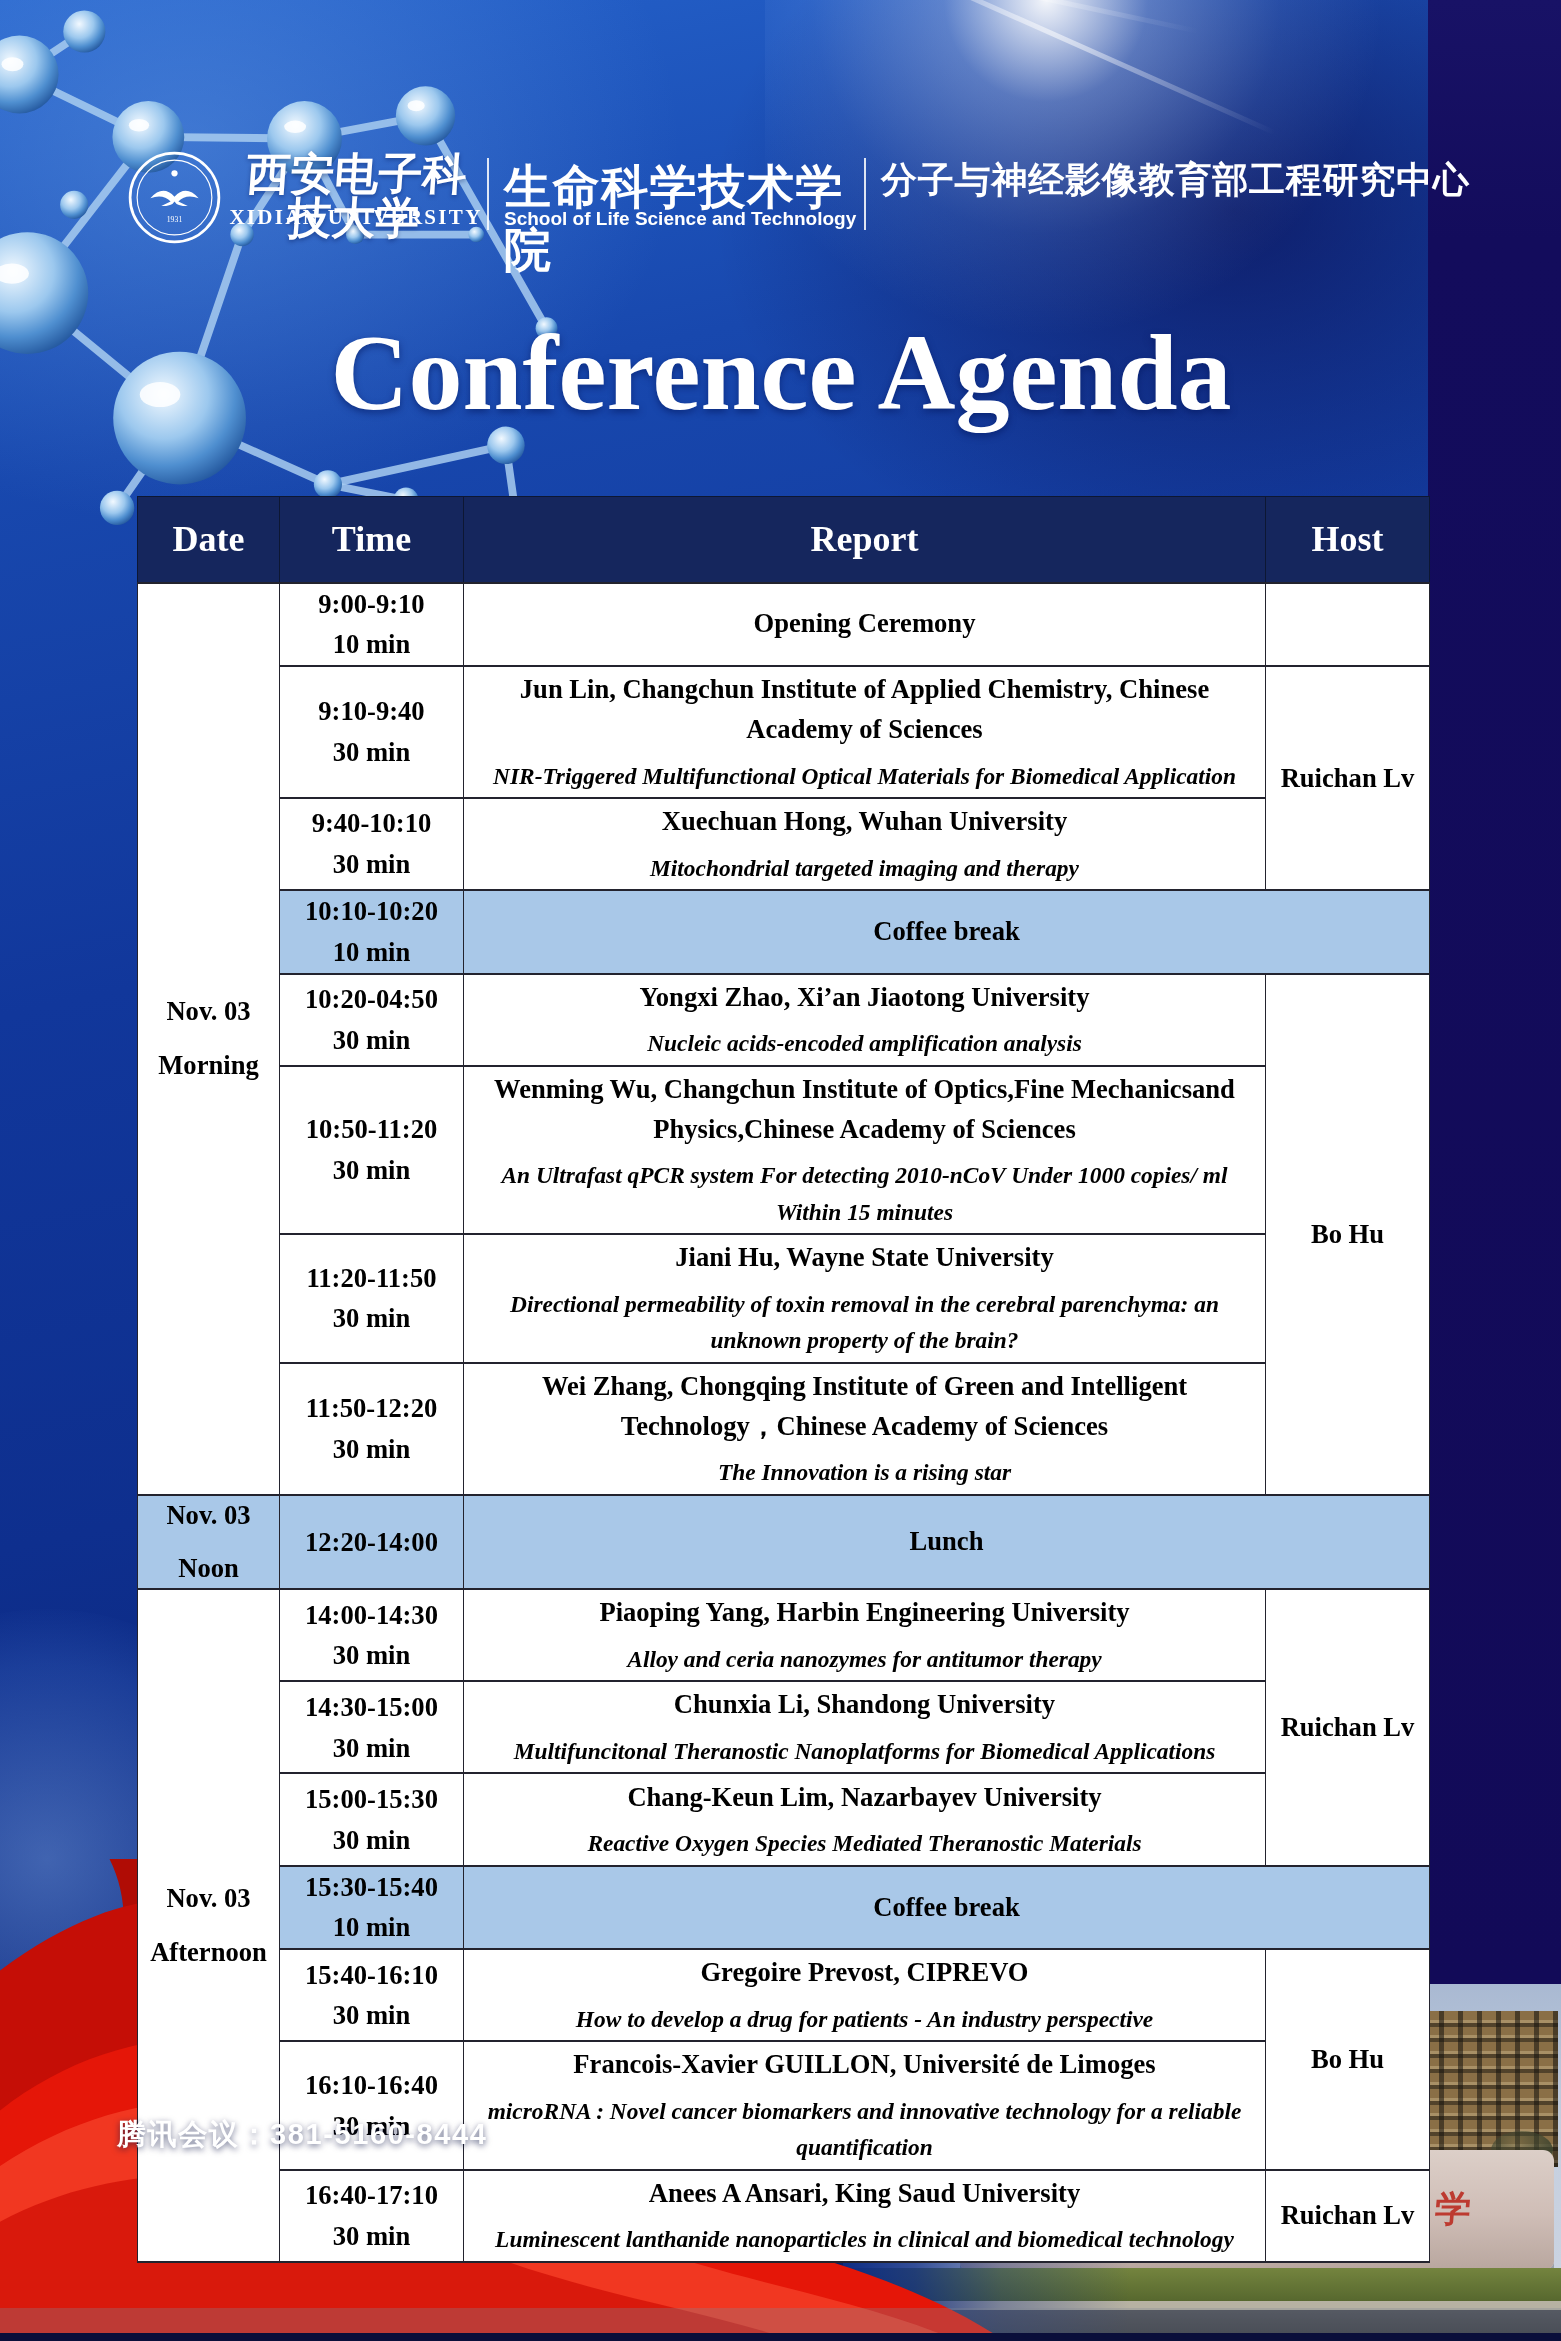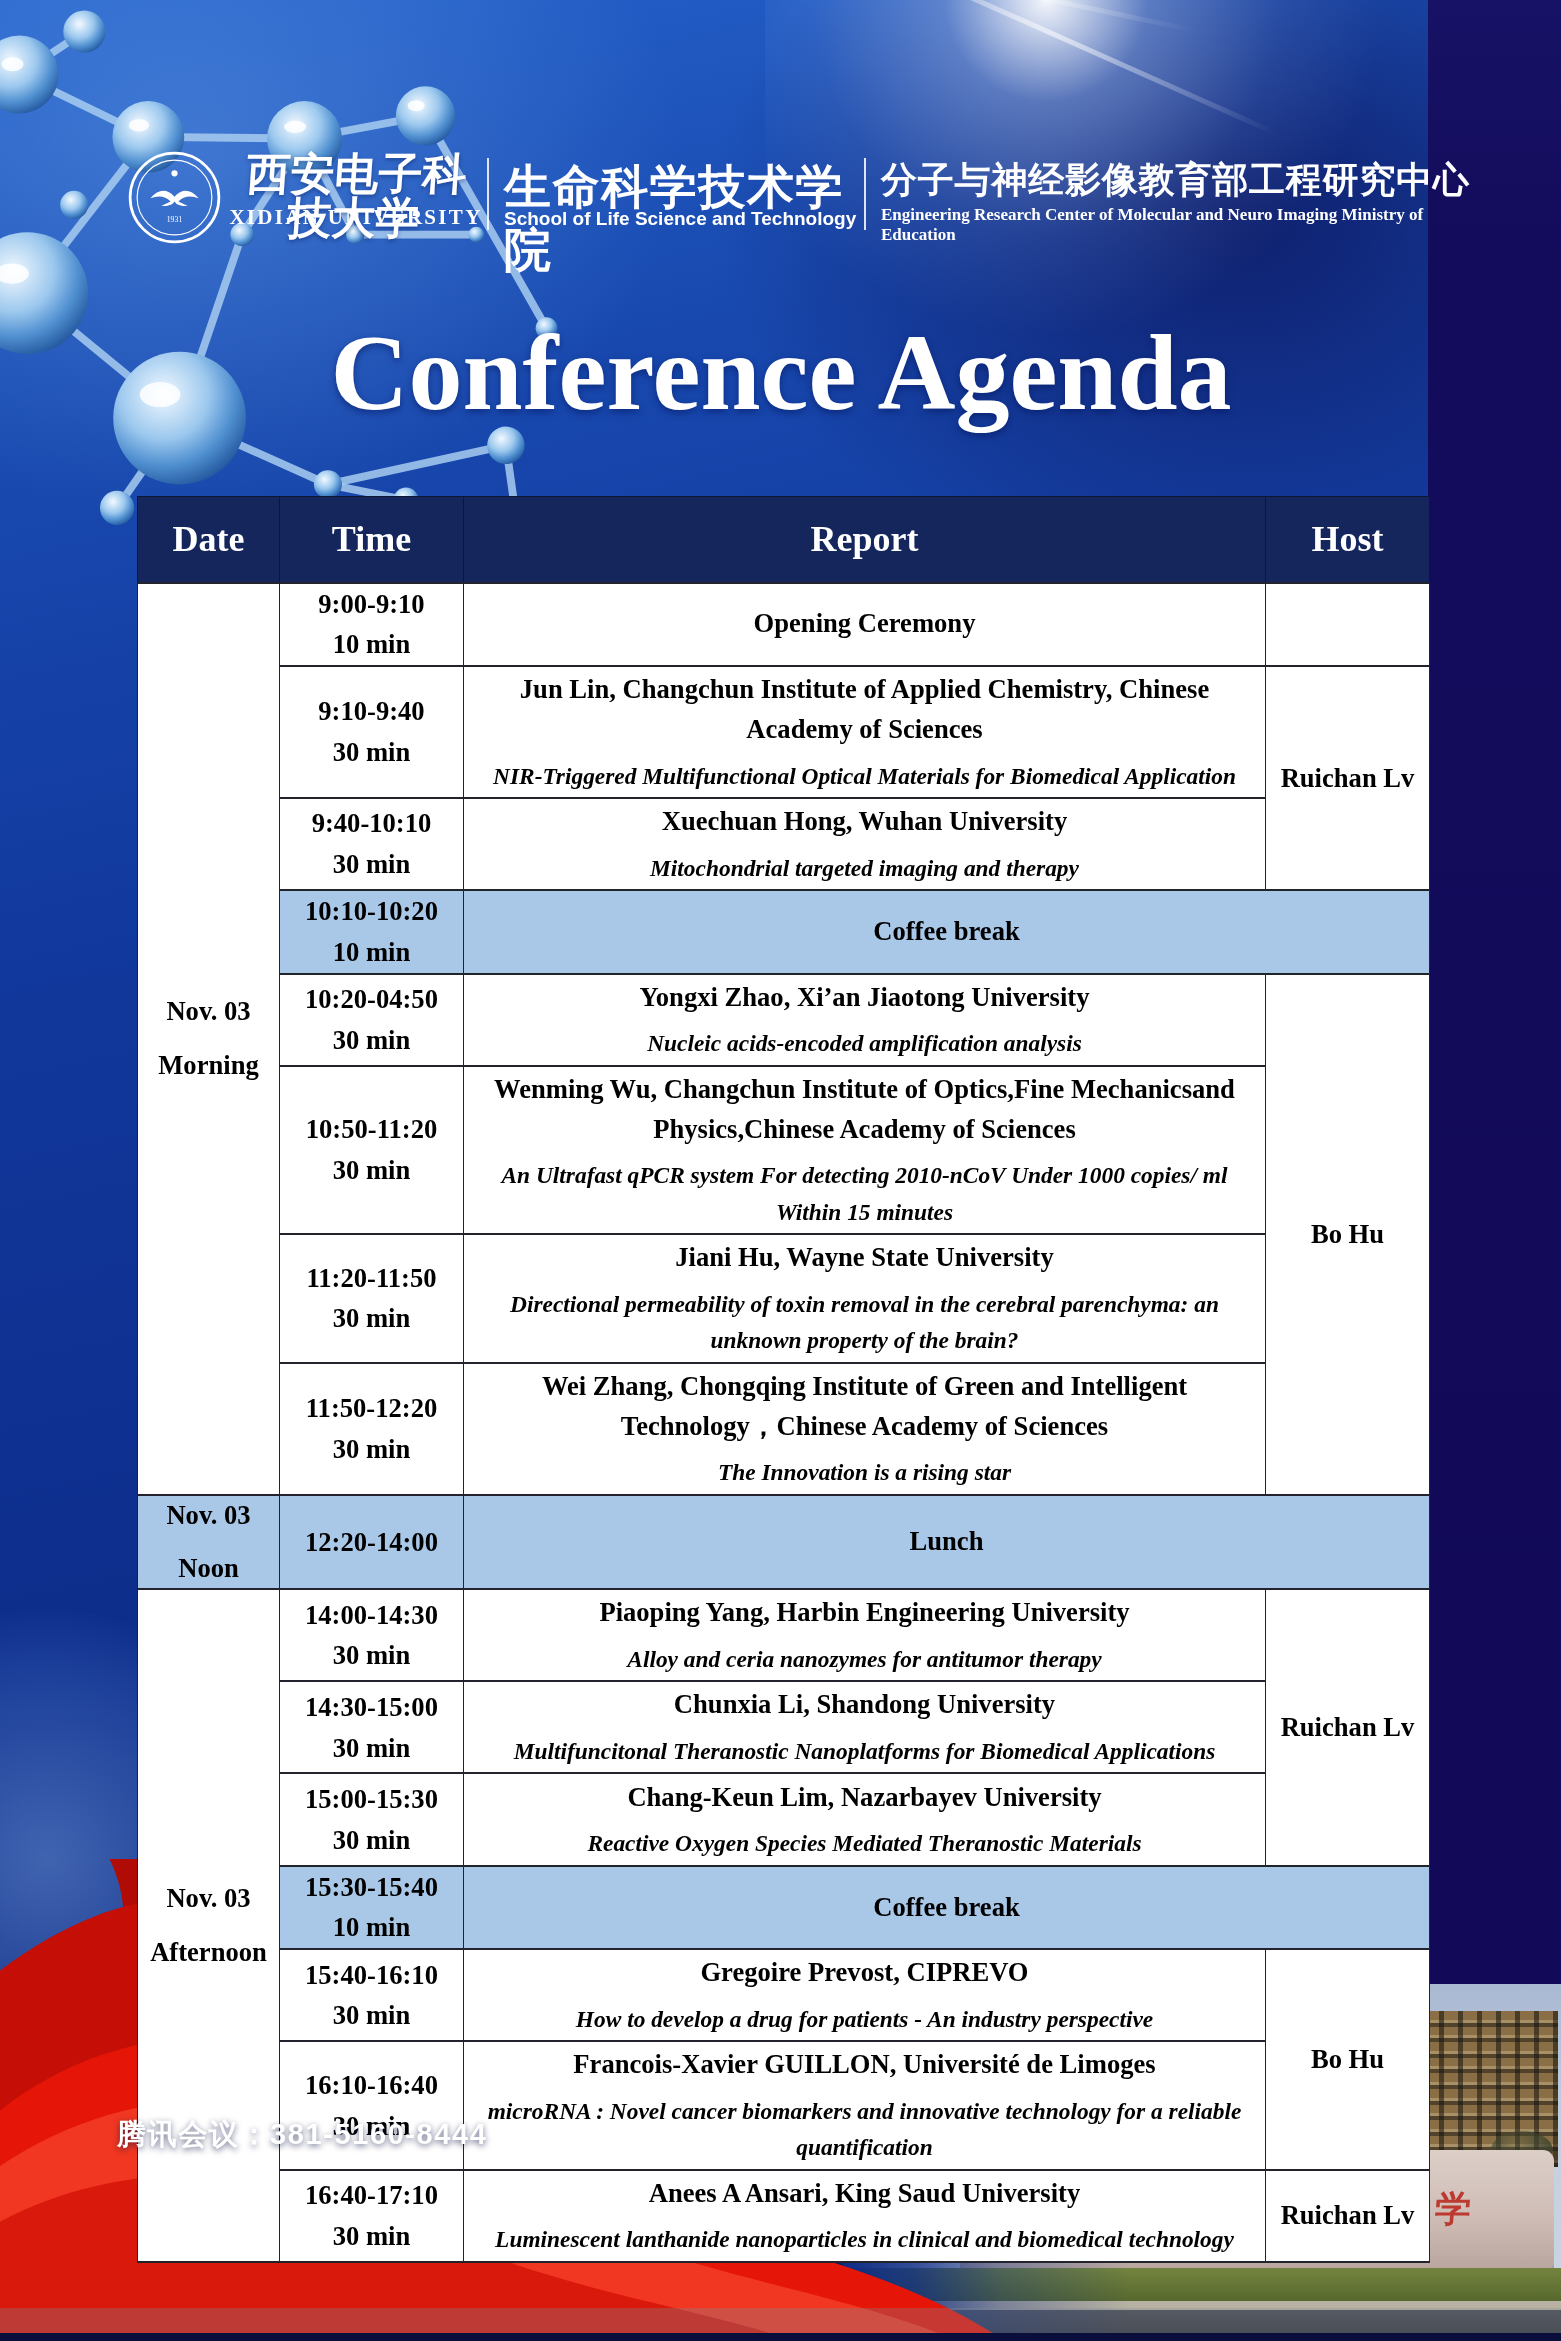--- a/index.html
+++ b/index.html
@@ -155,21 +155,20 @@
     <text x="61" y="92" text-anchor="middle" font-size="10" fill="#ffffff" font-family="Liberation Serif, serif">1931</text>
   </svg>
 
   <div class="layer brand brand-cal">西安电子科技大学</div>
   <div class="layer brand brand-en">XIDIAN UNIVERSITY</div>
   <div class="layer vdiv" style="left:487px;"></div>
   <div class="layer brand school-cn">生命科学技术学院</div>
   <div class="layer brand school-en">School of Life Science and Technology</div>
   <div class="layer vdiv" style="left:864px;"></div>
   <div class="layer brand center-cn">分子与神经影像教育部工程研究中心</div>
-  <div class="layer brand center-en">Engineering Research Center of Molecular and Neuro Imaging Ministry of Education</div>
 
   <div class="layer big-title">Conference Agenda</div>
 
   <div class="layer photo">
     <div class="bld" style="left:7.8px;top:31px;width:219px;height:152px;"></div>
     <div class="bld" style="left:250px;top:14px;width:258px;height:168px;background-color:#96773f;"></div>
     <div class="bld" style="left:539px;top:26.6px;width:176px;height:156px;background-color:#8a6f46;"></div>
     <div class="tree" style="left:47px;top:148px;width:70px;height:41px;"></div>
     <div class="tree" style="left:469px;top:142px;width:94px;height:47px;"></div>
     <div class="tree" style="left:648px;top:147px;width:62px;height:39px;"></div>

